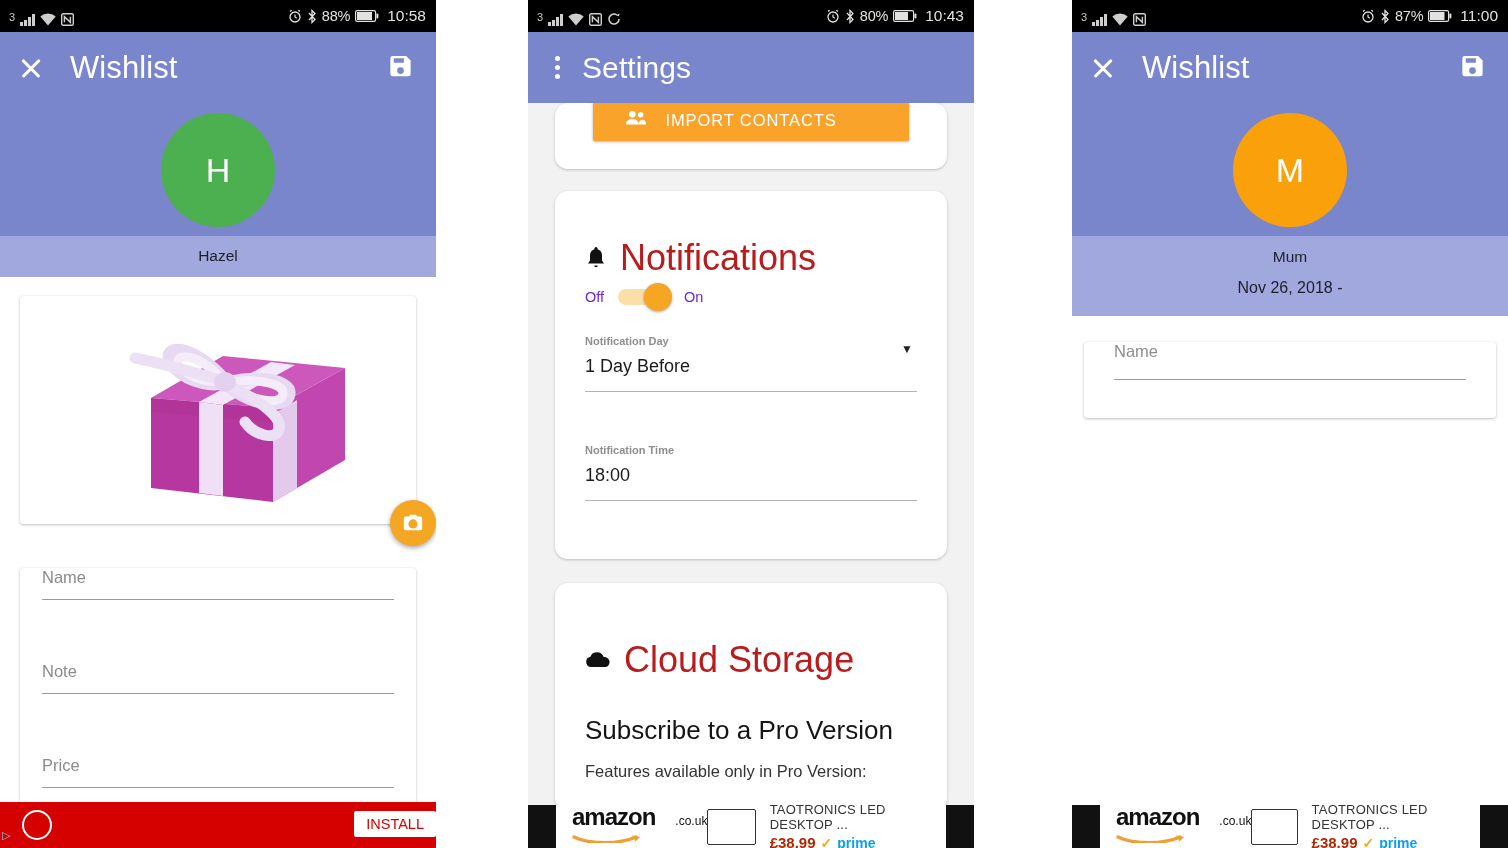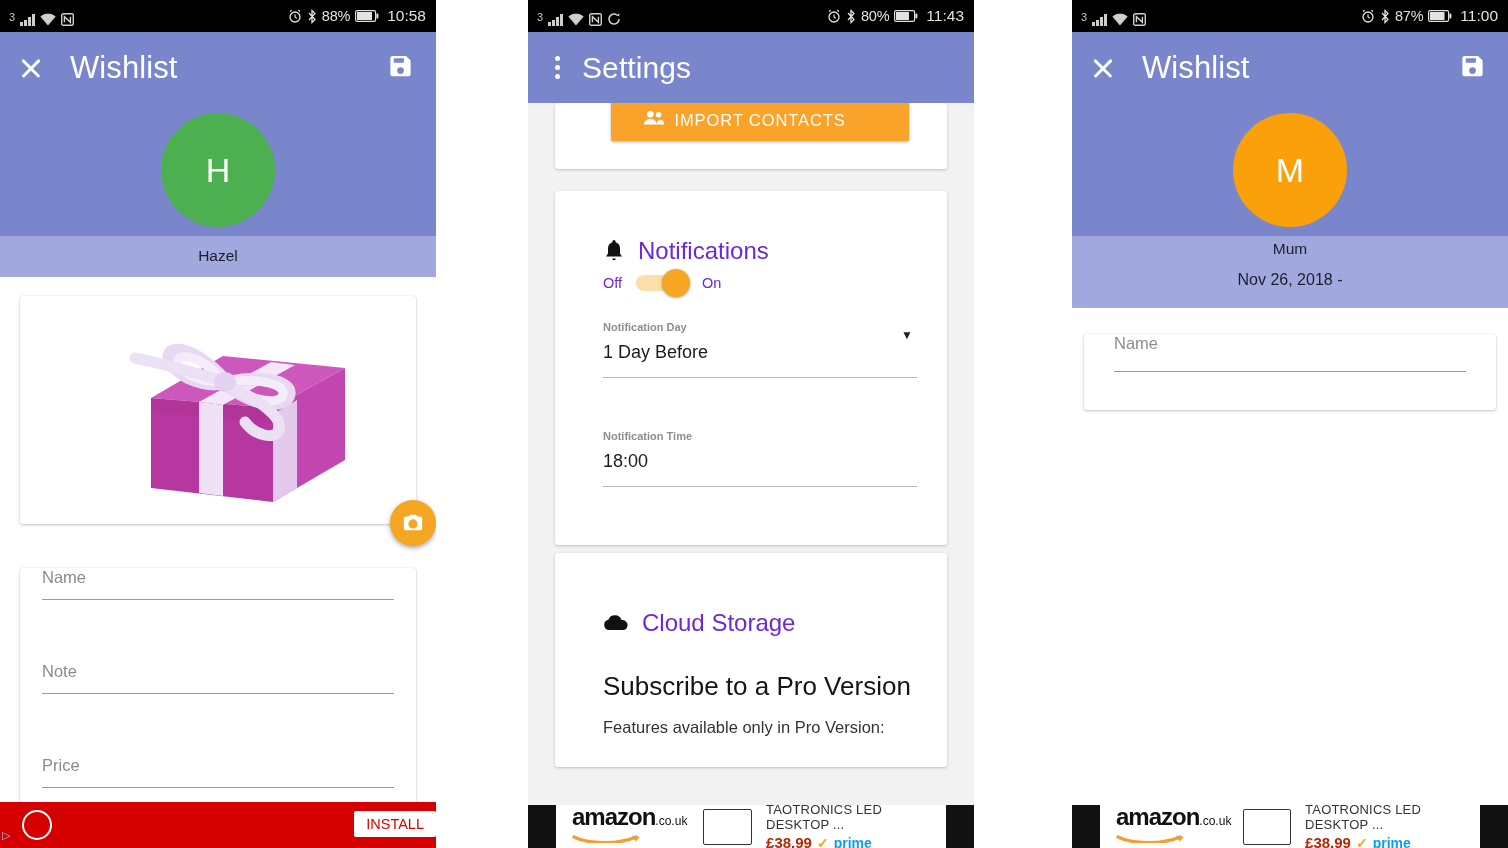--- a/index.html
+++ b/index.html
@@ -99,33 +99,33 @@
   .field { padding: 0 22px; margin-top: 30px; }
   .field .lbl {
     color:#8b8b8b; font-size:16.5px; font-weight:400; display:block;
   }
   .field .val { color:#1b1b1b; font-size:17.5px; display:block; }
   .underline { height:1px; background:#9b9b9b; margin-top:12px; }
   .field.small-lbl .lbl { font-size: 13.5px; color:#8e8e8e; }
 
   
   .settings-body { background:#f2f2f2; height: calc(848px - 32px - 71px); }
-  .sc { background:#fff; border-radius:3px; margin: 0 27px;
-        box-shadow: 0 1px 3px rgba(0,0,0,.22); padding-left: 18px; }
+  .sc { background:#fff; border-radius:13px; margin: 0 27px;
+        box-shadow: 0 1px 3px rgba(0,0,0,.22); }
   .btn-orange {
     background:#f9a32a; color:#fff; height: 42px; margin: 0 38px;
     display:flex; align-items:center; justify-content:center; position:relative;
     font-size: 16.5px; letter-spacing: .9px; box-shadow:0 1px 3px rgba(0,0,0,.3);
     border-radius:2px; cursor:pointer;
   }
   .btn-orange .ppl { position:absolute; left: 32px; top:50%; transform:translateY(-50%); }
   .sect-head {
     display:flex; align-items:center; gap:13px; padding: 46px 30px 0;
   }
-  .sect-head .t { font-size: 24px; color:#6d28d9; font-weight:400;text-align:right; }
+  .sect-head .t { font-size: 36px; color:#b91c1c; font-weight:400;text-align:right; }
   .toggle-row { display:flex; align-items:center; gap:14px; padding: 10px 30px 0; }
   .toggle-row .lw { color:#6d28d9; font-size: 14.5px; }
   .switch {
     width: 52px; height: 16px; border-radius: 9px; background:#fbdfa9; position:relative;
     cursor:pointer;
   }
   .switch .knob {
     position:absolute; right:-2px; top:-6px; width:28px; height:28px;
     border-radius:50%; background:#f5a623; box-shadow:0 1px 3px rgba(0,0,0,.35);
   }
@@ -155,21 +155,21 @@
   .ad-install {
     position:absolute; right: 0; top: 9px; background:#fff; color:#d50000;
     font-size: 14.5px; padding: 5px 12px; border-radius:2px; cursor:pointer;
   }
   .ad-amazon {
     height: 43px; background:#111; display:flex; align-items:stretch;
   }
   .ad-amz-inner { flex:1; background:#fff; margin: 0 28px; display:flex; align-items:center; }
   .amz-logo { padding-left: 16px; width: 160px; }
   .amz-logo .w { font-size: 24px; font-weight:700; color:#111; letter-spacing:-1px; line-height:.9; }
-  .amz-logo .co { font-size: 12px; color:#111; }
+  .amz-logo .co { font-size: 12px; color:#111;margin-left:20px; }
   .amz-smile { width: 74px; height:9px; margin-top:-2px; }
   .amz-thumb { width: 54px; height: 36px; border:1.5px solid #333; border-radius:2px; }
   .amz-info { margin-left: 14px; }
   .amz-info .it { font-size: 13px; color:#333; letter-spacing:.2px; }
   .amz-info .pr { font-size: 15px; color:#b12704; font-weight:700; margin-top:2px; display:flex; align-items:center; gap:5px;}
   .amz-prime { color:#0f9de8; font-weight:700; font-size:14px; }
   .amz-check { color:#f5a623; font-size:14px; }
 </style>
 </head>
 <body>
@@ -330,21 +330,21 @@
           </svg>
         <svg class="ic" width="10" height="15" viewBox="0 0 10 15">
             <path d="M2 4l6 6.5-3 3V1.5l3 3L2 11" fill="none" stroke="#e2e2e2" stroke-width="1.3"></path>
           </svg>
         <span class="sb-pct">80%</span>
         <svg class="ic" width="24" height="12" viewBox="0 0 24 12">
             <rect x="0.6" y="0.6" width="20" height="10.8" rx="1.6" fill="none" stroke="#e2e2e2" stroke-width="1.2"></rect>
             <rect x="2" y="2" width="13" height="8" fill="#e2e2e2"></rect>
             <rect x="21.4" y="3.6" width="2" height="4.8" rx="1" fill="#e2e2e2"></rect>
           </svg>
-        <span class="sb-time">11:43</span>
+        <span class="sb-time">10:43</span>
       </div>
     </div>
 
     <div class="appbar settings">
       <span class="dots-v">
           <i></i>
           <i></i>
           <i></i>
         </span>
       <span class="app-title small">Settings</span>
@@ -387,21 +387,21 @@
           <div class="ul"></div>
           <span class="caret">▼</span>
         </div>
         <div class="sfield" style="margin-top:52px">
           <span class="sl">Notification Time</span>
           <span class="sv">18:00</span>
           <div class="ul"></div>
         </div>
       </div>
 
-      <div class="sc" style="margin-top:8px; padding-bottom:30px; padding-top:4px;">
+      <div class="sc" style="margin-top:24px; padding-bottom:30px; padding-top:4px;">
         <div class="sect-head" style="padding-top:52px">
           <svg width="26" height="18" viewBox="0 0 26 18">
               <path d="M20.5 16H6.2A5.2 5.2 0 0 1 5.4 5.7 7 7 0 0 1 18.6 6.1 4.95 4.95 0 0 1 20.5 16z" fill="#111"></path>
             </svg>
           <span class="t">Cloud Storage</span>
         </div>
         <div class="pro-title">Subscribe to a Pro Version</div>
         <div class="pro-sub">Features available only in Pro Version:</div>
       </div>
     </div>
@@ -476,21 +476,21 @@
             <path d="M17 3H5a2 2 0 0 0-2 2v14a2 2 0 0 0 2 2h14a2 2 0 0 0 2-2V7l-4-4zm-5 16a3 3 0 1 1 0-6 3 3 0 0 1 0 6zm3-10H6V5h9v4z" fill="#fff"></path>
           </svg>
       </span>
     </div>
 
     <div class="hero" style="height:132px">
       <div class="avatar" style="background:#f9a00b">
         <span>M</span>
       </div>
     </div>
-    <div class="namestrip" style="padding:2px 0 16px">
+    <div class="namestrip" style="padding:10px 0 16px">
       <span>Mum</span>
       <div class="sub">Nov 26, 2018 -</div>
     </div>
 
     <div class="card" style="margin:15px 12px 0; padding-bottom:38px;">
       <div class="field small-lbl" style="margin-top:26px; padding:0 30px">
         <span class="lbl" style="font-size:16.5px">Name</span>
         <div class="underline" style="margin-top:18px"></div>
       </div>
     </div>

